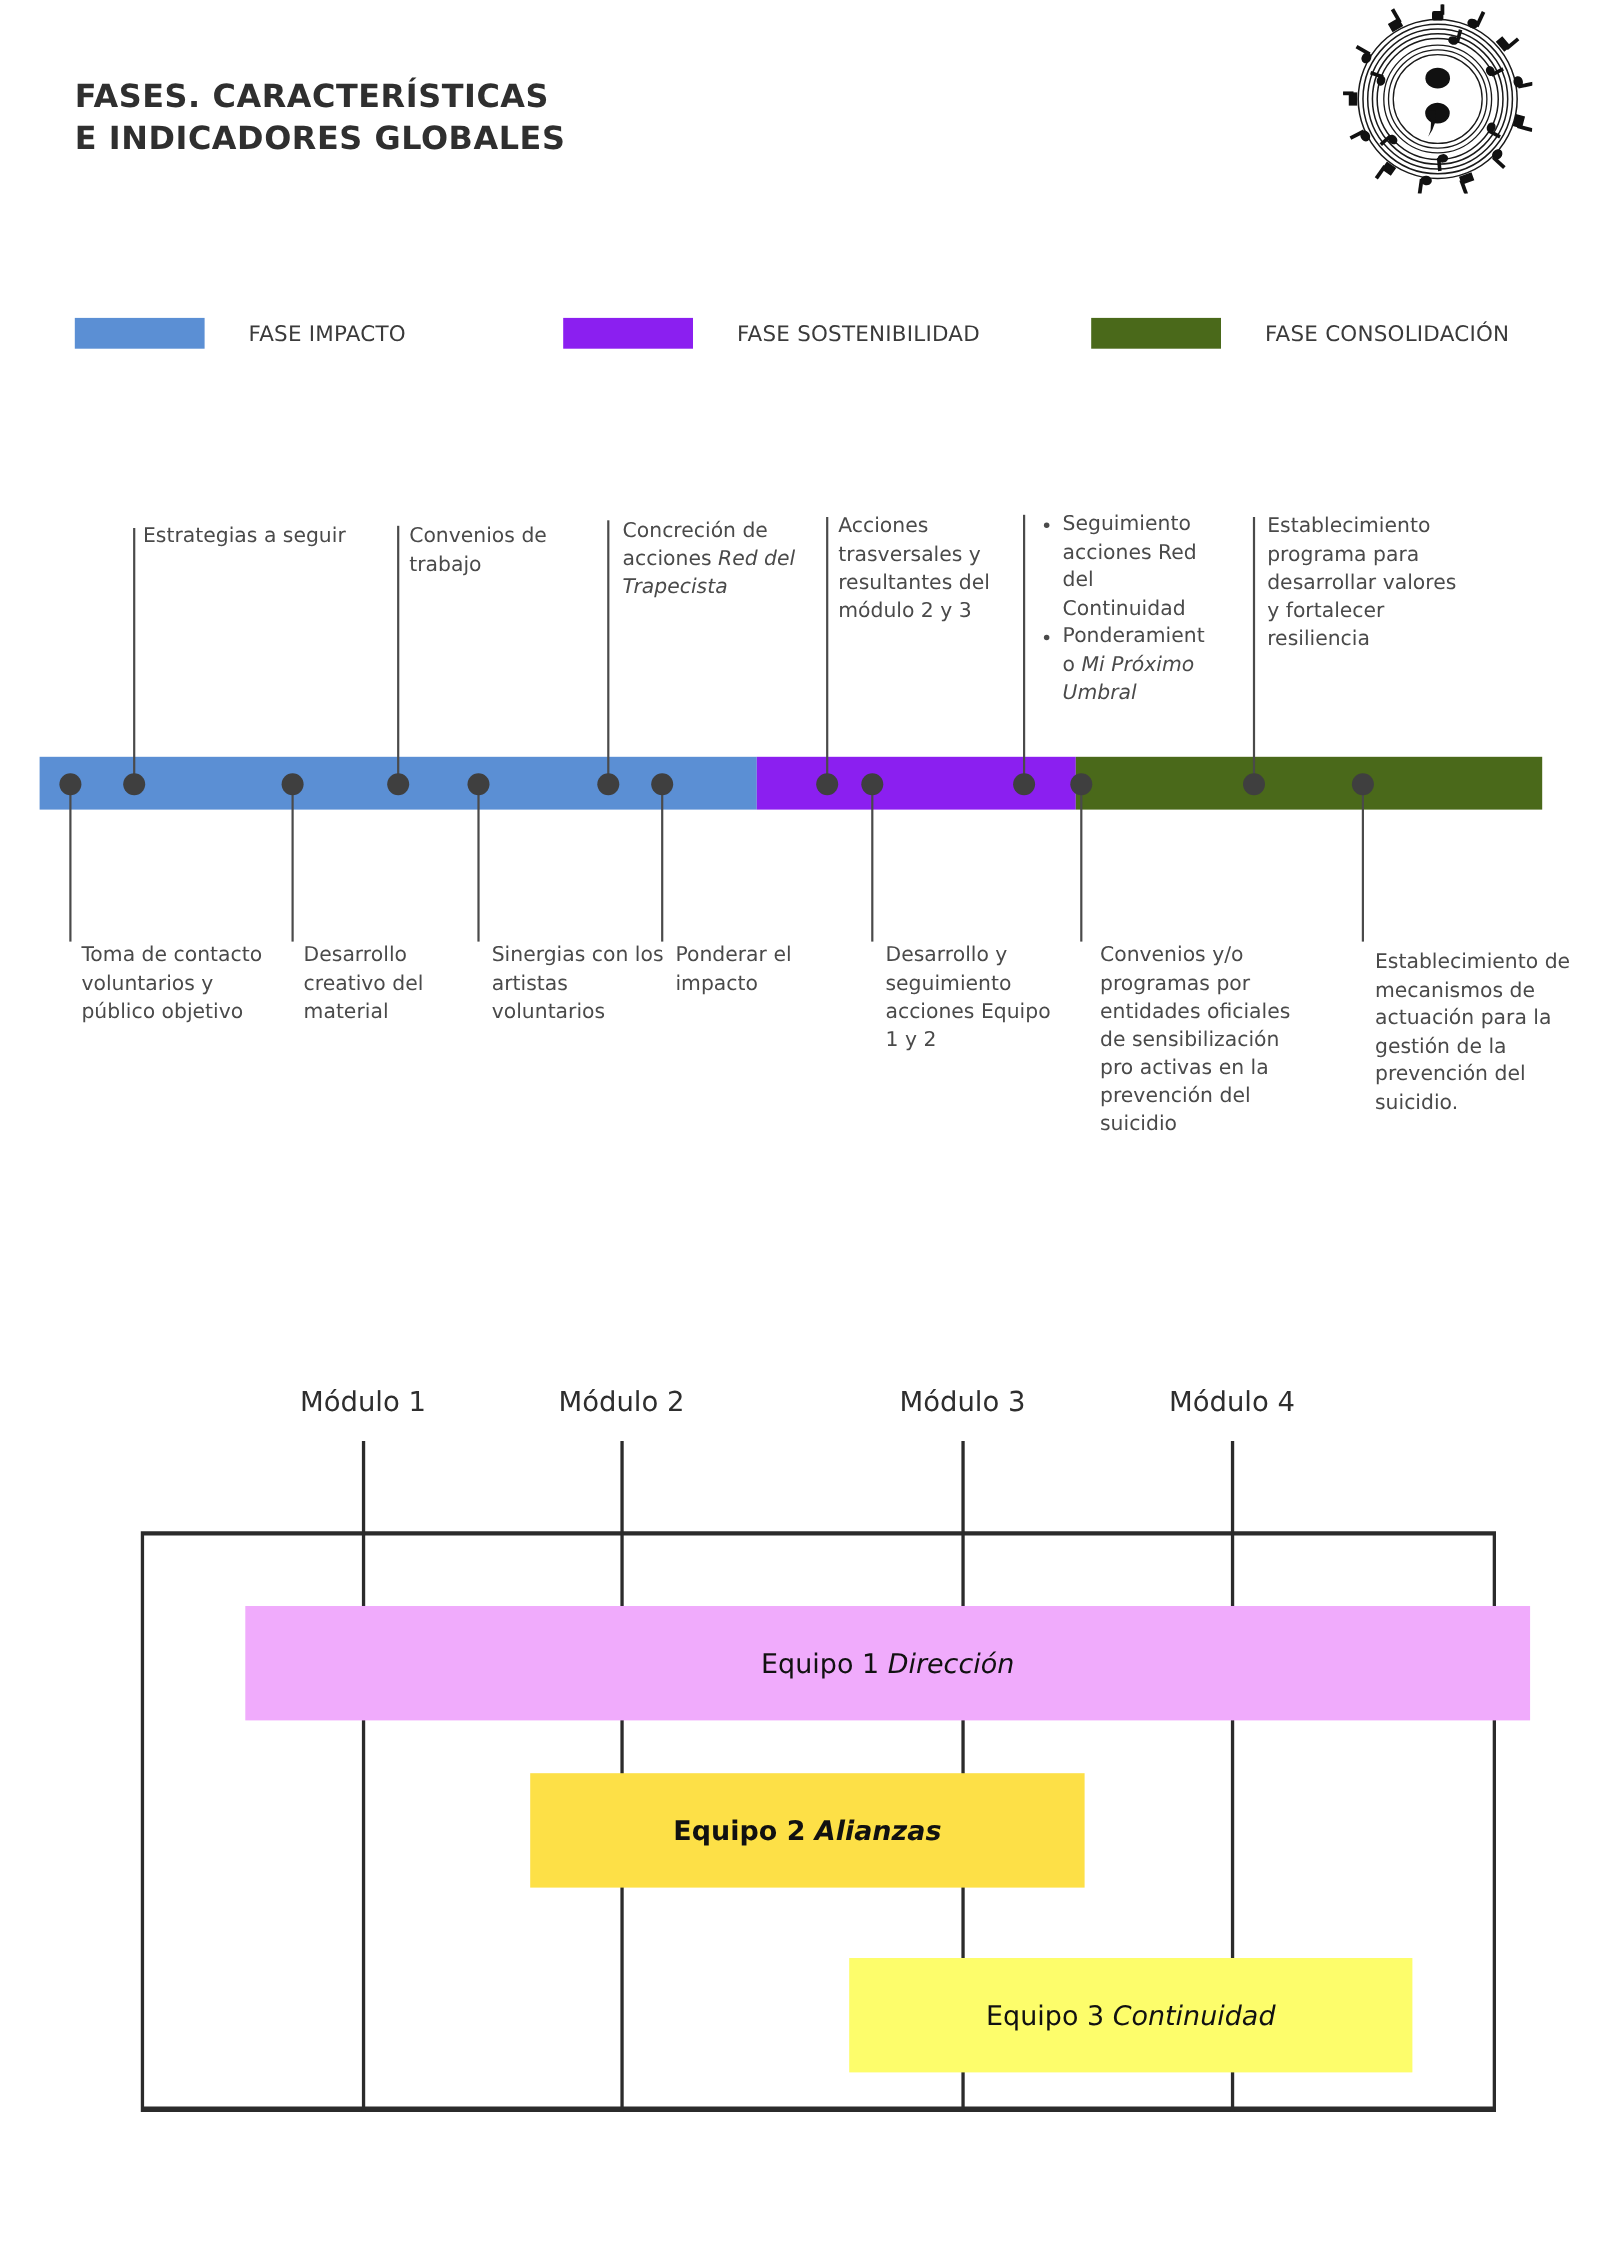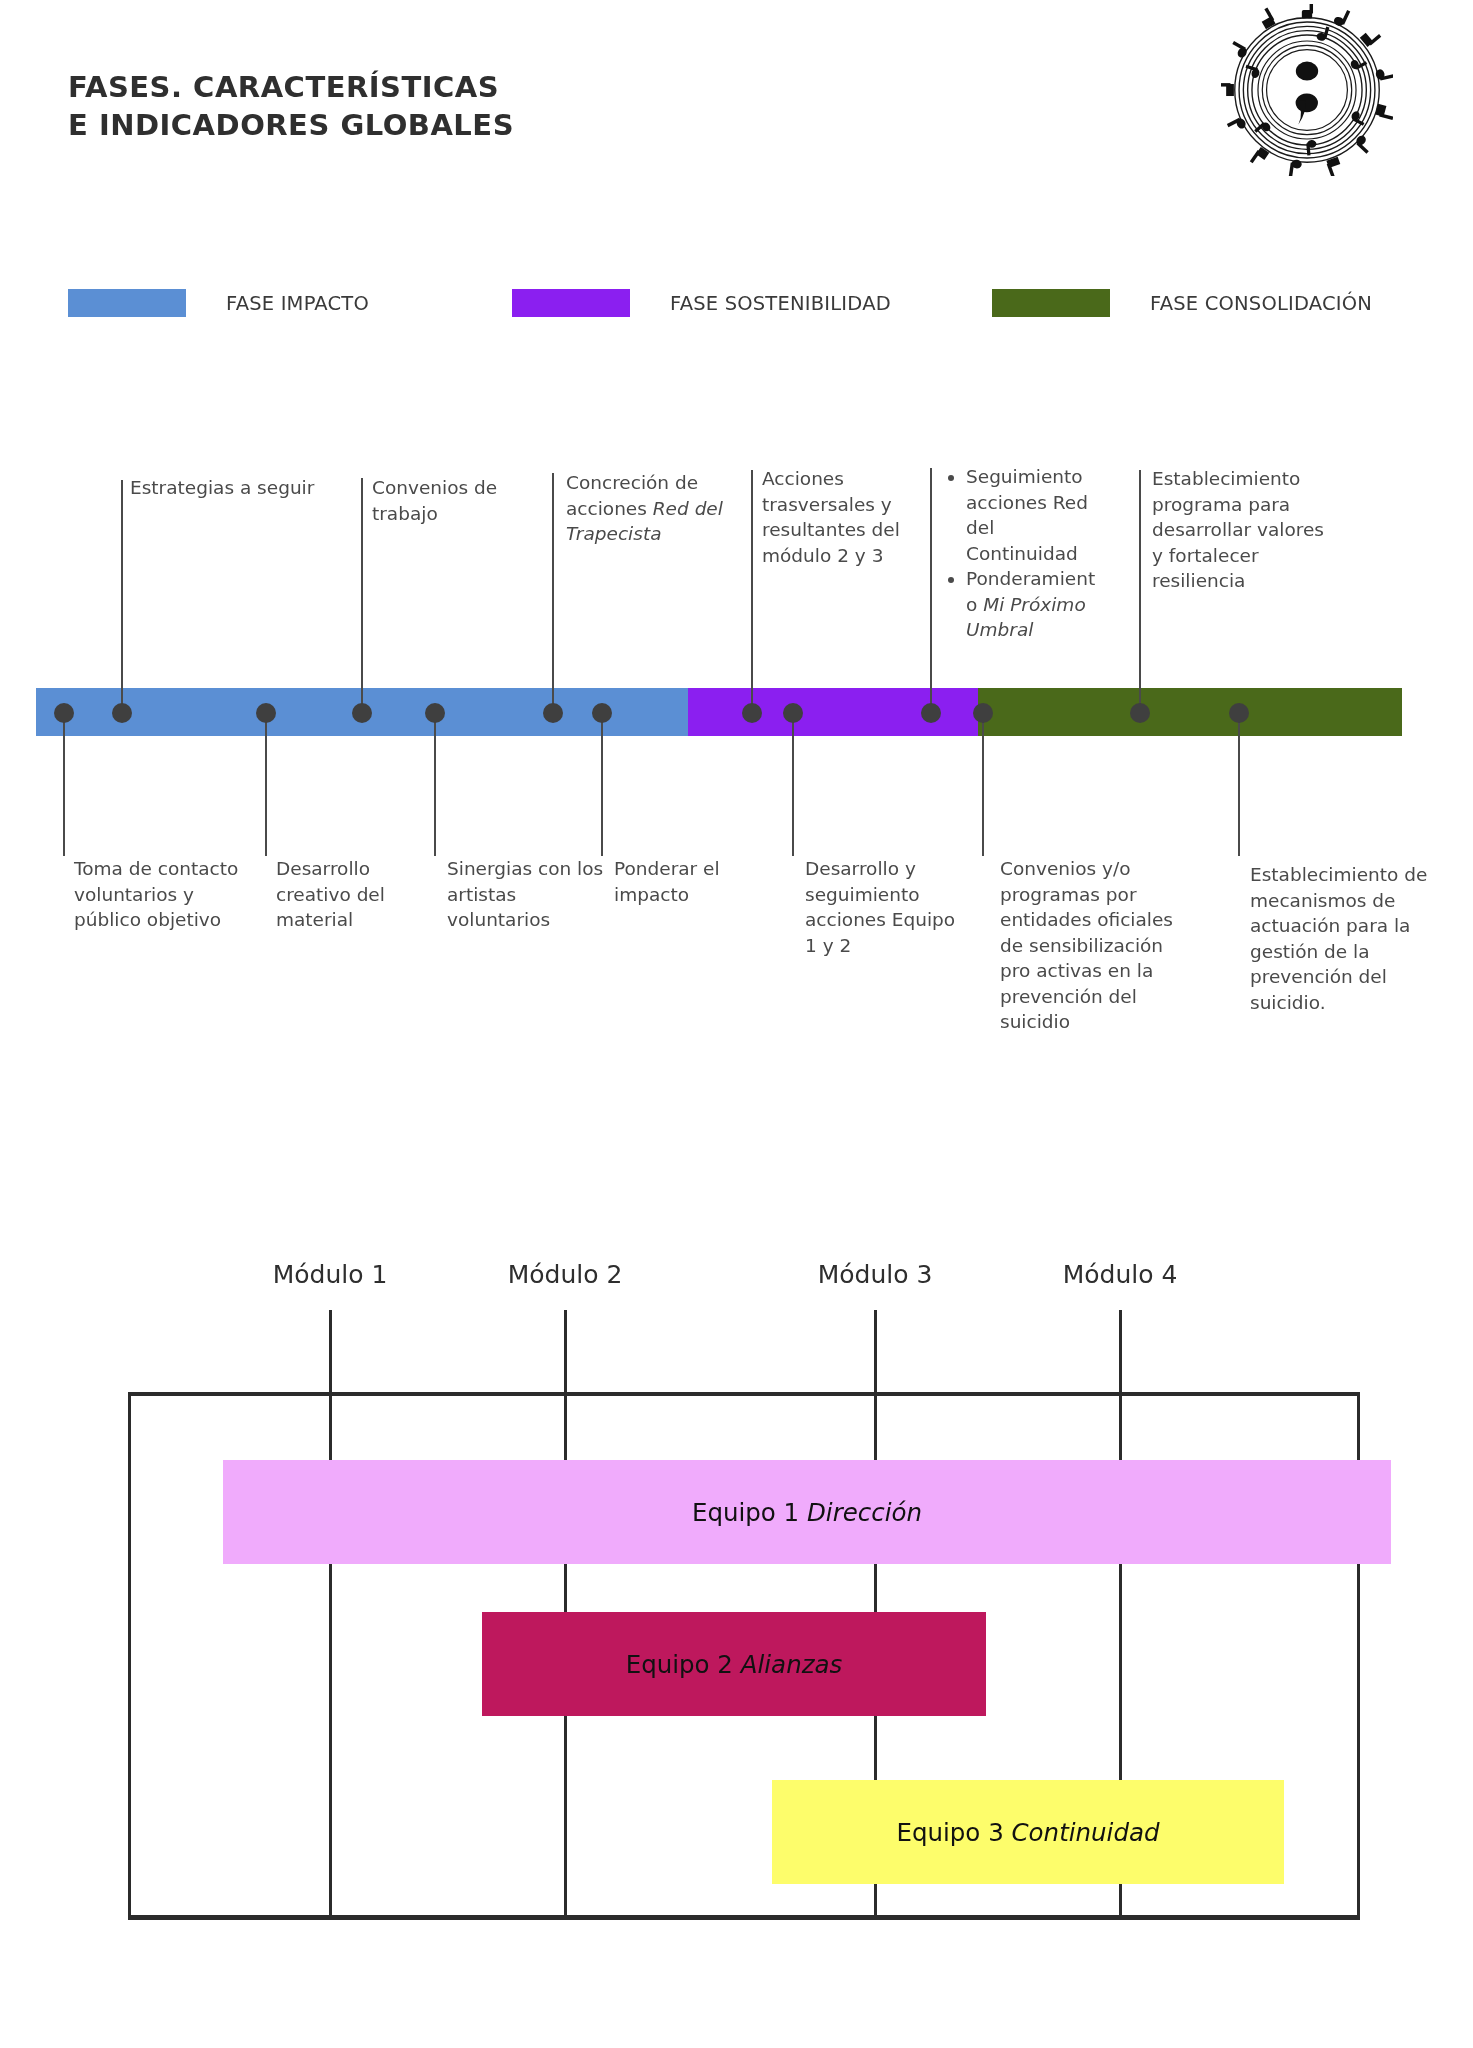--- a/index.html
+++ b/index.html
@@ -347,19 +347,19 @@
     <div class="module-line" style="left: 330px;"></div>
     <div class="module-label" style="left: 565px;">Módulo 2</div>
     <div class="module-line" style="left: 565px;"></div>
     <div class="module-label" style="left: 875px;">Módulo 3</div>
     <div class="module-line" style="left: 875px;"></div>
     <div class="module-label" style="left: 1120px;">Módulo 4</div>
     <div class="module-line" style="left: 1120px;"></div>
     <div class="team-bar" style="left: 223px; width: 1168px; top: 264px; background: #f0abfc; margin-top: 16px;">
       <span><span>Equipo 1 </span><i>Dirección</i></span>
     </div>
-    <div class="team-bar" style="left: 482px; width: 504px; top: 432px; background: #be185d;">
+    <div class="team-bar" style="left: 482px; width: 504px; top: 432px; background: #fde047; font-weight: bold;">
       <span><span>Equipo 2 </span><i>Alianzas</i></span>
     </div>
     <div class="team-bar" style="left: 772px; width: 512px; top: 600px; background: rgb(253, 253, 107);">
       <span><span>Equipo 3 </span><i>Continuidad</i></span>
     </div>
   </div>
 
 </body></html>

